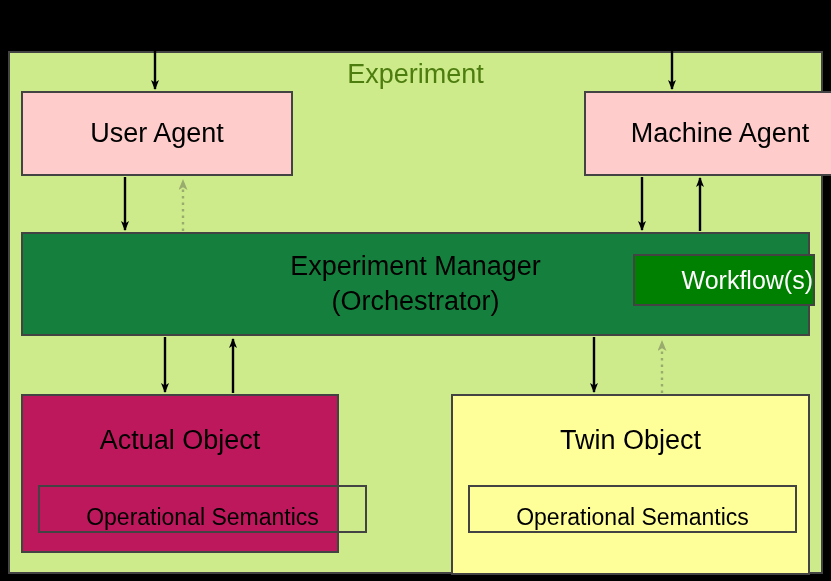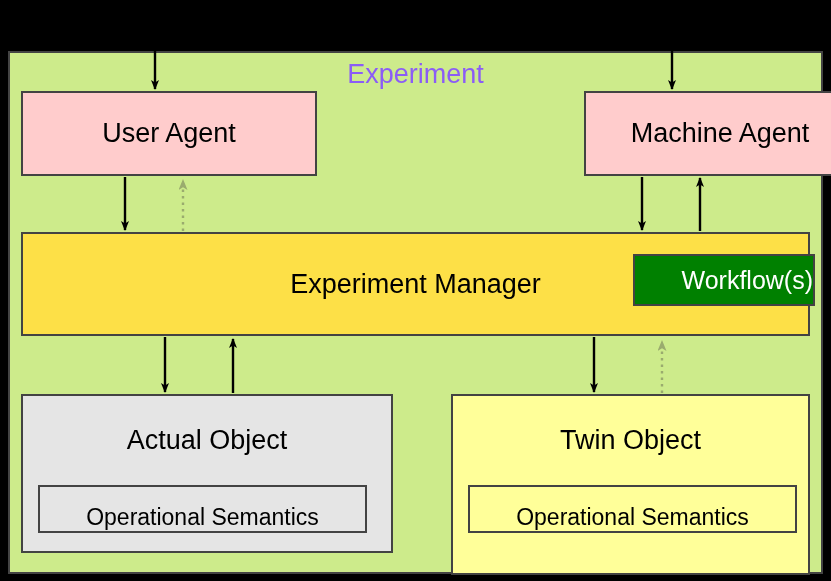--- a/index.html
+++ b/index.html
@@ -33,21 +33,21 @@
     box-sizing: border-box;
   }
 
   .experiment-title {
     position: absolute;
     left: 0;
     top: 60px;
     width: 831px;
     text-align: center;
     font-size: 27px;
-    color: #8b5cf6;
+    color: #4d7c0f;
     line-height: 1.1;
     letter-spacing: 0px;
   }
 
   
   .node {
     position: absolute;
     box-sizing: border-box;
     border: 2px solid #434343;
     display: flex;
@@ -59,38 +59,38 @@
   }
 
   .agent {
     background: #ffcccc;
     font-size: 27px;
   }
 
   #user-agent {
     left: 21px;
     top: 91px;
-    width: 296px;
+    width: 272px;
     height: 85px;
   }
 
   #machine-agent {
     left: 538px;
     top: 91px;
     width: 272px;
     height: 85px;
     margin-left: 46px;
   }
 
   #experiment-manager {
     left: 21px;
     top: 232px;
     width: 789px;
     height: 104px;
-    background: #fde047;
+    background: #15803d;
     font-size: 27px;
     line-height: 1.28;
   }
 
   #experiment-manager .em-label {
     position: absolute;
     left: 0;
     right: 0;
     top: 50%;
     transform: translateY(-50%);
@@ -109,23 +109,23 @@
     color: #ffffff;
     font-size: 25px;
     display: flex;
     align-items: center;
     justify-content: flex-end;
   }
 
   #actual-object {
     left: 21px;
     top: 394px;
-    width: 372px;
+    width: 318px;
     height: 159px;
-    background: #e5e5e5;
+    background: #be185d;
     font-size: 27px;
   }
 
   #twin-object {
     left: 451px;
     top: 394px;
     width: 359px;
     height: 181px;
     background: #ffff99;
     font-size: 27px;
@@ -177,20 +177,21 @@
     <span>User Agent</span>
   </div>
 
   <div class="node agent" id="machine-agent">
     <span>Machine Agent</span>
   </div>
 
   <div class="node" id="experiment-manager">
     <div class="em-label">
       <div>Experiment Manager</div>
+      <div>(Orchestrator)</div>
     </div>
     <div class="workflow-box">
       <span>Workflow(s)</span>
     </div>
   </div>
 
   <div class="node" id="actual-object">
     <div class="obj-title">Actual Object</div>
     <div class="semantics-box">
       <span>Operational Semantics</span>

